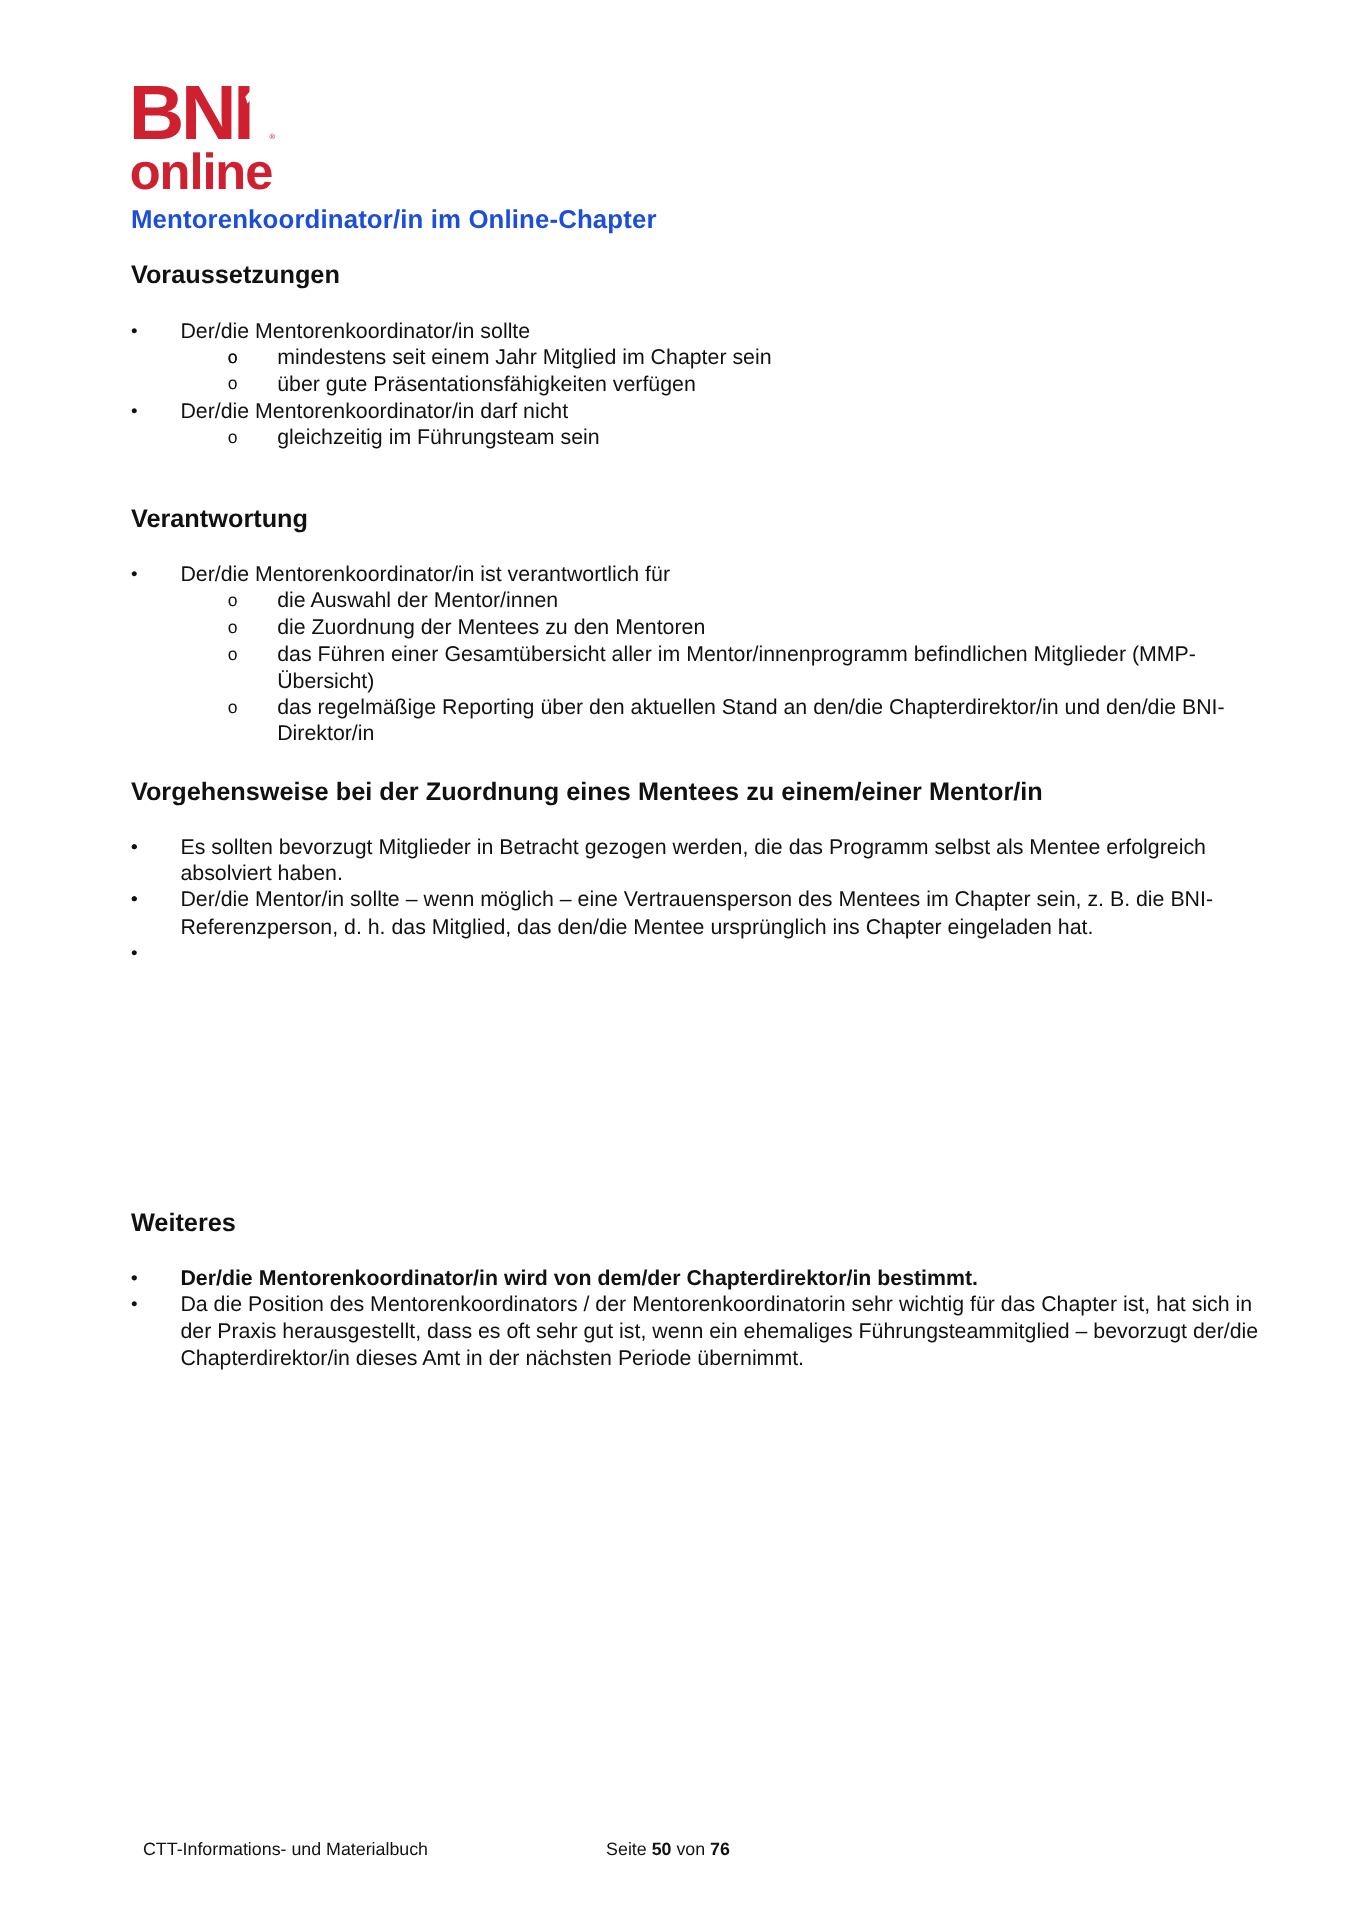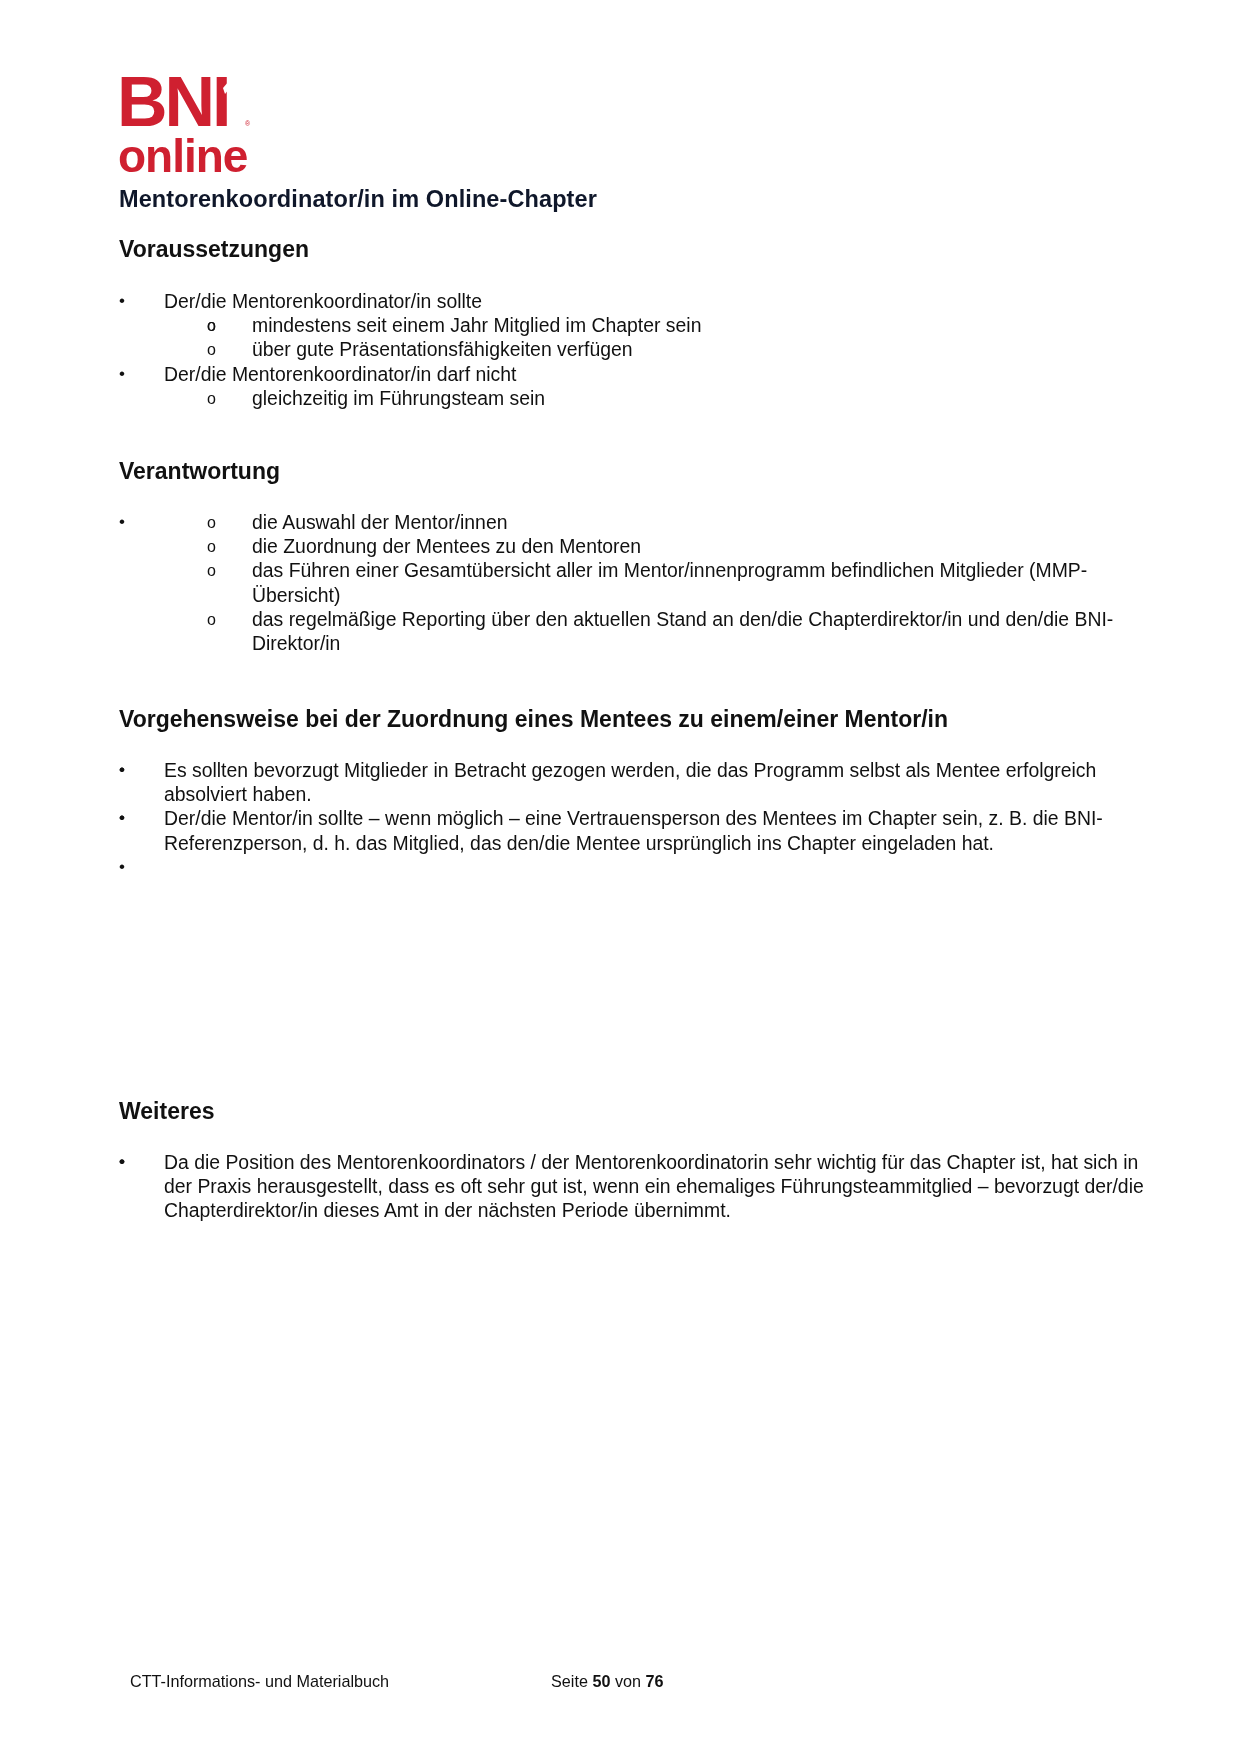--- a/index.html
+++ b/index.html
@@ -29,21 +29,21 @@
       height: 108px;
     }
     .logo svg { display: block; }
     
     .doc-title {
       position: absolute;
       left: 119px;
       top: 186px;
       font-size: 23.5px;
       font-weight: bold;
-      color: #0f172a;
+      color: #1d4ed8;
       white-space: nowrap;
       letter-spacing: 0.1px;
     }
     .content {
       position: absolute;
       left: 119px;
       top: 236px;
       width: 1040px;
     }
     .section-heading {
@@ -155,41 +155,42 @@
         <ul class="lvl2">
           <li><span class="bullet">o</span><span>gleichzeitig im Führungsteam sein</span></li>
         </ul>
       </li>
     </ul>
 
     <h2 id="sec-ver" class="section-heading">Verantwortung</h2>
     <ul id="list-ver" class="lvl1">
       <li>
         <span class="bullet">•</span>
+        <span>Der/die Mentorenkoordinator/in ist verantwortlich für</span>
         <ul class="lvl2">
           <li><span class="bullet">o</span><span>die Auswahl der Mentor/innen</span></li>
           <li><span class="bullet">o</span><span>die Zuordnung der Mentees zu den Mentoren</span></li>
           <li><span class="bullet">o</span><span>das Führen einer Gesamtübersicht aller im Mentor/innenprogramm befindlichen Mitglieder (MMP-Übersicht)</span></li>
           <li><span class="bullet">o</span><span>das regelmäßige Reporting über den aktuellen Stand an den/die Chapterdirektor/in und den/die BNI-Direktor/in</span></li>
         </ul>
       </li>
     </ul>
 
     <h2 id="sec-vor2" class="section-heading">Vorgehensweise bei der Zuordnung eines Mentees zu einem/einer Mentor/in</h2>
     <ul id="list-vor2" class="lvl1">
       <li><span class="bullet">•</span></li>
       <li><span class="bullet">•</span><span>Es sollten bevorzugt Mitglieder in Betracht gezogen werden, die das Programm selbst als Mentee erfolgreich absolviert haben.</span></li>
       <li><span class="bullet">•</span></li>
       <li><span class="bullet">•</span><span>Der/die Mentor/in sollte – wenn möglich – eine Vertrauensperson des Mentees im Chapter sein, z. B. die BNI-Referenzperson, d. h. das Mitglied, das den/die Mentee ursprünglich ins Chapter eingeladen hat.</span></li>
       <li><span class="bullet">•</span></li>
     </ul>
 
     <h2 id="sec-wei" class="section-heading">Weiteres</h2>
     <ul id="list-wei" class="lvl1">
-      <li class="bold-item"><span class="bullet">•</span></li>
+      <li class="bold-item"><span class="bullet">•</span><span>Der/die Mentorenkoordinator/in wird von dem/der Chapterdirektor/in bestimmt.</span></li>
       <li><span class="bullet">•</span><span>Da die Position des Mentorenkoordinators / der Mentorenkoordinatorin sehr wichtig für das Chapter ist, hat sich in der Praxis herausgestellt, dass es oft sehr gut ist, wenn ein ehemaliges Führungsteammitglied – bevorzugt der/die Chapterdirektor/in dieses Amt in der nächsten Periode übernimmt.</span></li>
     </ul>
 
   </div>
 
   <div class="footer-left">CTT-Informations- und Materialbuch</div>
   <div class="footer-right">
     <span>Seite</span>
     <b>50</b>
     <span>von</span>

